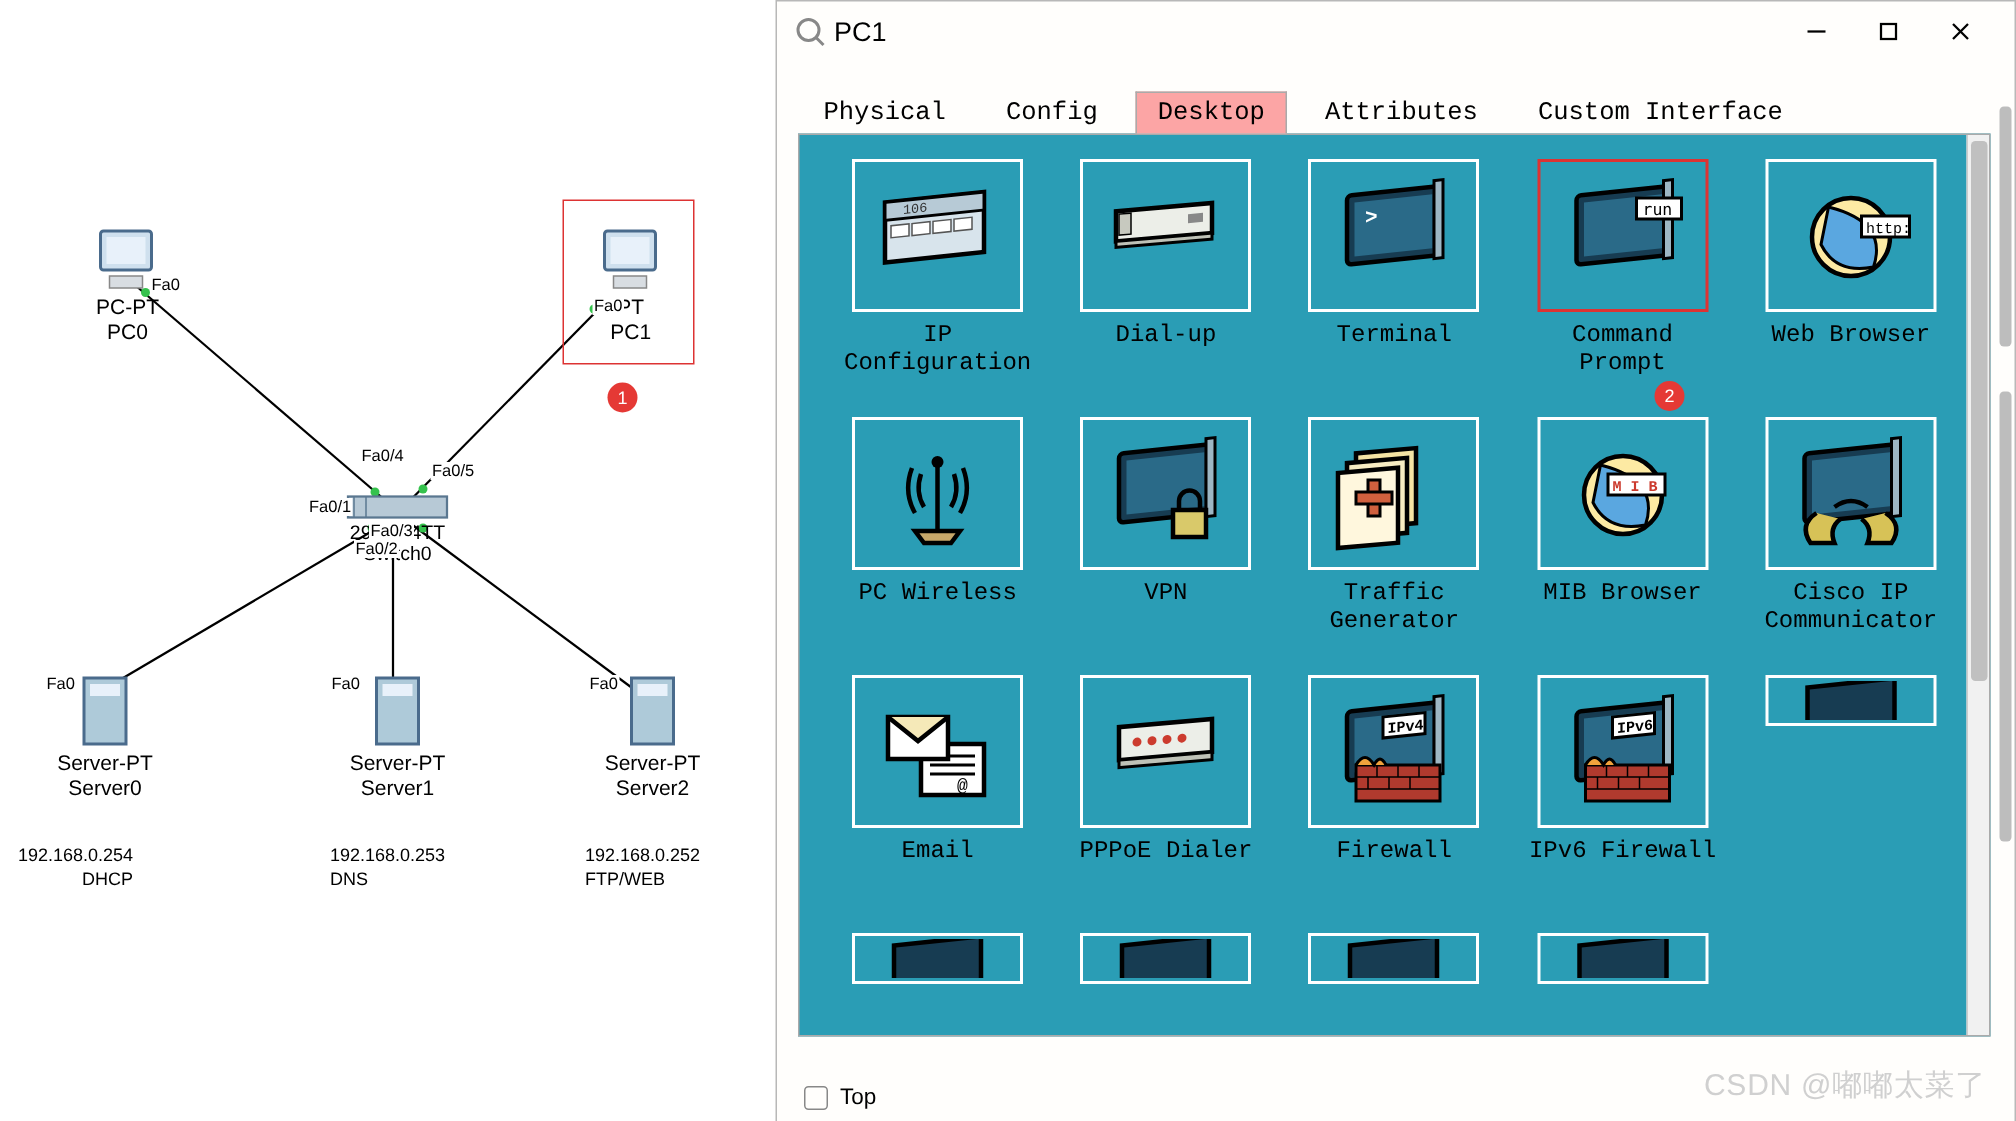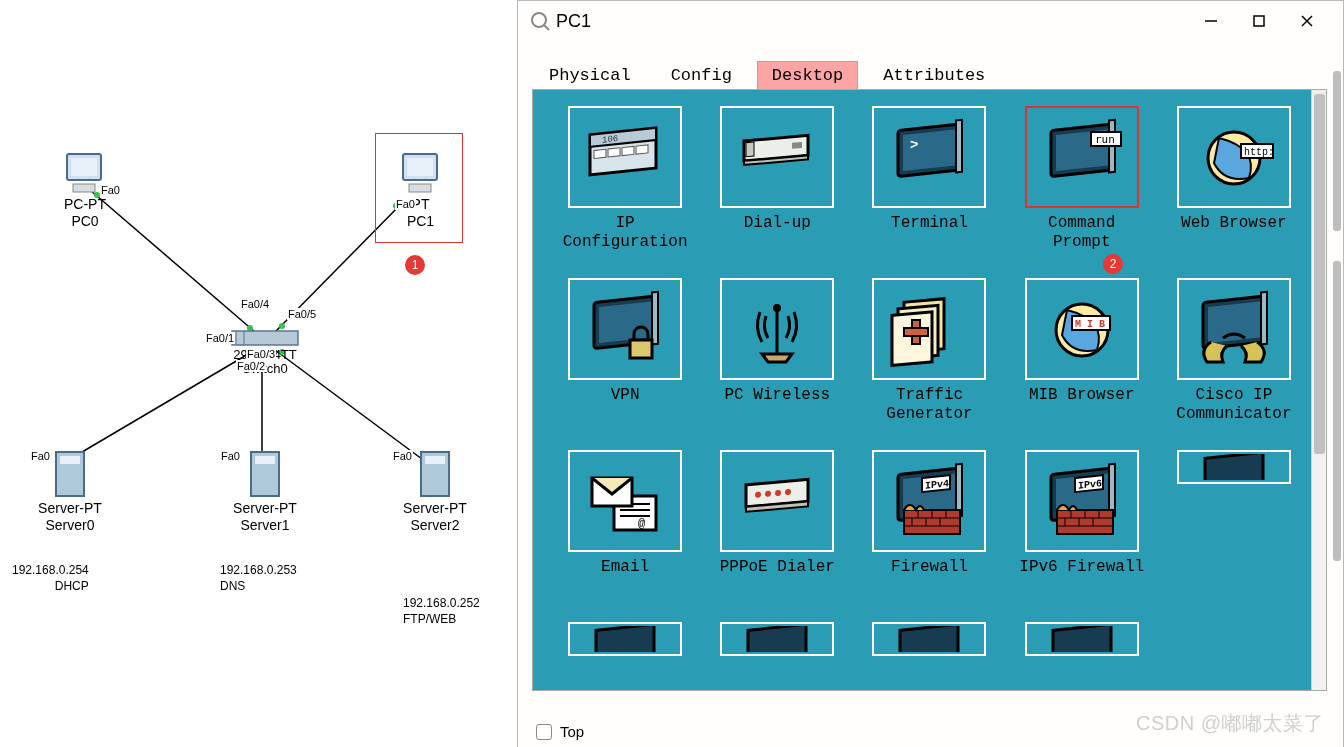--- a/index.html
+++ b/index.html
@@ -131,21 +131,21 @@
   <div class="ifc" style="left:392px;top:450px;">Fa0</div>
 
   <div class="annot" style="left:12px;top:563px;text-align:right;">
     <div>192.168.0.254</div>
     <div>DHCP</div>
   </div>
   <div class="annot" style="left:220px;top:563px;">
     <div>192.168.0.253</div>
     <div>DNS</div>
   </div>
-  <div class="annot" style="left:390px;top:596px;margin-left:13px;">
+  <div class="annot" style="left:390px;top:563px;">
     <div>192.168.0.252</div>
     <div>FTP/WEB</div>
   </div>
 </div>
 
 <div class="win">
   <div class="titlebar">
     <div class="left">
       <svg width="20" height="20">
           <circle cx="9" cy="9" r="7" fill="none" stroke="#888" stroke-width="2"></circle>
@@ -171,20 +171,21 @@
           </svg>
         </div>
     </div>
   </div>
 
   <div class="tabs">
     <div class="tab">Physical</div>
     <div class="tab">Config</div>
     <div class="tab active">Desktop</div>
     <div class="tab">Attributes</div>
+    <div class="tab">Custom Interface</div>
   </div>
 
   <div class="desk-outer">
     <div class="grid" id="app-grid">
         <div class="app">
           <div class="iconbox">
             <svg width="90" height="78" viewBox="0 0 90 78">
               <g transform="skewY(-6)">
                 <rect x="10" y="18" width="66" height="40" fill="#d8e4ec" stroke="#000" stroke-width="3"></rect>
                 <rect x="10" y="18" width="66" height="12" fill="#b7cad6" stroke="#000" stroke-width="2"></rect>
@@ -247,46 +248,46 @@
               <path d="M30 20 Q70 30 60 60 Q35 65 25 45 Z" fill="#5aa7e0" stroke="#000" stroke-width="2"></path>
               <rect x="52" y="26" width="32" height="14" fill="#fff" stroke="#000" stroke-width="2"></rect>
               <text x="55" y="37" font-size="10">http:</text>
             </svg>
           </div>
           <div class="caption">Web Browser</div>
         </div>
         <div class="app">
           <div class="iconbox">
             <svg width="90" height="78" viewBox="0 0 90 78">
-              <g transform="skewY(-6)">
-                <rect x="14" y="14" width="62" height="46" rx="3" fill="#173c52" stroke="#000" stroke-width="3"></rect>
-                <rect x="19" y="19" width="52" height="36" fill="#2a6a88"></rect>
-                <rect x="72" y="10" width="6" height="52" fill="#9db7c4" stroke="#000" stroke-width="2"></rect>
-              </g>
-              <g transform="translate(50,40)">
-                <rect x="0" y="10" width="22" height="18" fill="#d9c96a" stroke="#000" stroke-width="3"></rect>
-                <path d="M4 10 V4 a7 7 0 0 1 14 0 V10" fill="none" stroke="#000" stroke-width="3"></path>
-              </g>
-            </svg>
-          </div>
-          <div class="caption">VPN</div>
-        </div>
-        <div class="app">
-          <div class="iconbox">
-            <svg width="90" height="78" viewBox="0 0 90 78">
               <line x1="45" y1="64" x2="45" y2="20" stroke="#000" stroke-width="3"></line>
               <circle cx="45" cy="18" r="4" fill="#000"></circle>
               <path d="M28 22 Q22 38 30 52" fill="none" stroke="#000" stroke-width="3"></path>
               <path d="M62 22 Q68 38 60 52" fill="none" stroke="#000" stroke-width="3"></path>
               <path d="M34 26 Q30 38 36 48" fill="none" stroke="#000" stroke-width="3"></path>
               <path d="M56 26 Q60 38 54 48" fill="none" stroke="#000" stroke-width="3"></path>
               <path d="M30 64 L60 64 L54 72 L36 72 Z" fill="#c7a76a" stroke="#000" stroke-width="3"></path>
             </svg>
           </div>
           <div class="caption">PC Wireless</div>
+        </div>
+        <div class="app">
+          <div class="iconbox">
+            <svg width="90" height="78" viewBox="0 0 90 78">
+              <g transform="skewY(-6)">
+                <rect x="14" y="14" width="62" height="46" rx="3" fill="#173c52" stroke="#000" stroke-width="3"></rect>
+                <rect x="19" y="19" width="52" height="36" fill="#2a6a88"></rect>
+                <rect x="72" y="10" width="6" height="52" fill="#9db7c4" stroke="#000" stroke-width="2"></rect>
+              </g>
+              <g transform="translate(50,40)">
+                <rect x="0" y="10" width="22" height="18" fill="#d9c96a" stroke="#000" stroke-width="3"></rect>
+                <path d="M4 10 V4 a7 7 0 0 1 14 0 V10" fill="none" stroke="#000" stroke-width="3"></path>
+              </g>
+            </svg>
+          </div>
+          <div class="caption">VPN</div>
         </div>
         <div class="app">
           <div class="iconbox">
             <svg width="90" height="78" viewBox="0 0 90 78">
               <g transform="skewY(-5)">
                 <rect x="20" y="14" width="40" height="50" fill="#f4e3a3" stroke="#000" stroke-width="3"></rect>
                 <rect x="14" y="20" width="40" height="50" fill="#f7ecc2" stroke="#000" stroke-width="3"></rect>
                 <rect x="8" y="26" width="40" height="50" fill="#fff7dd" stroke="#000" stroke-width="3"></rect>
               </g>
               <g transform="translate(30,40)">

